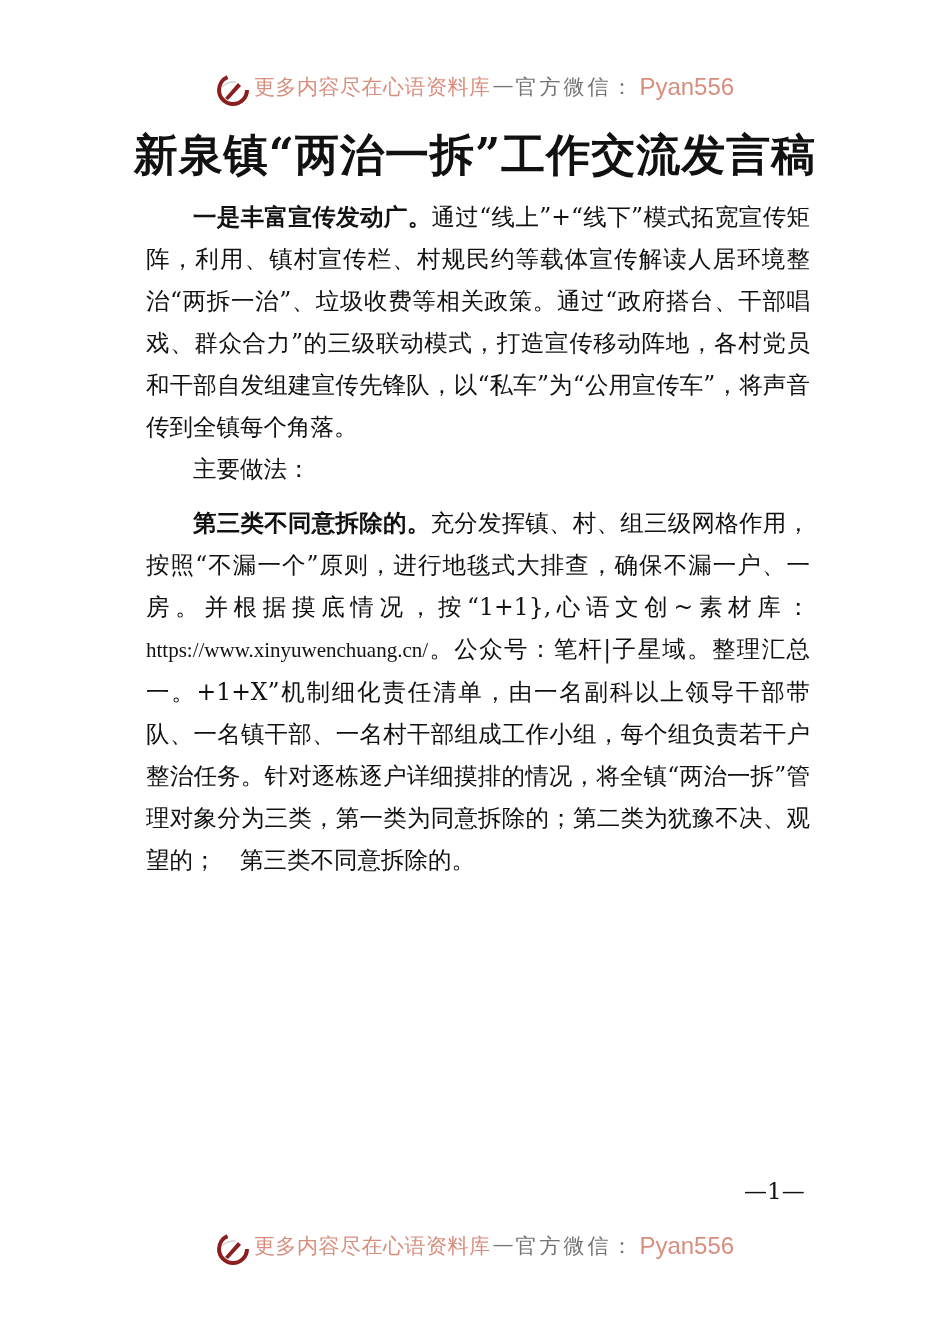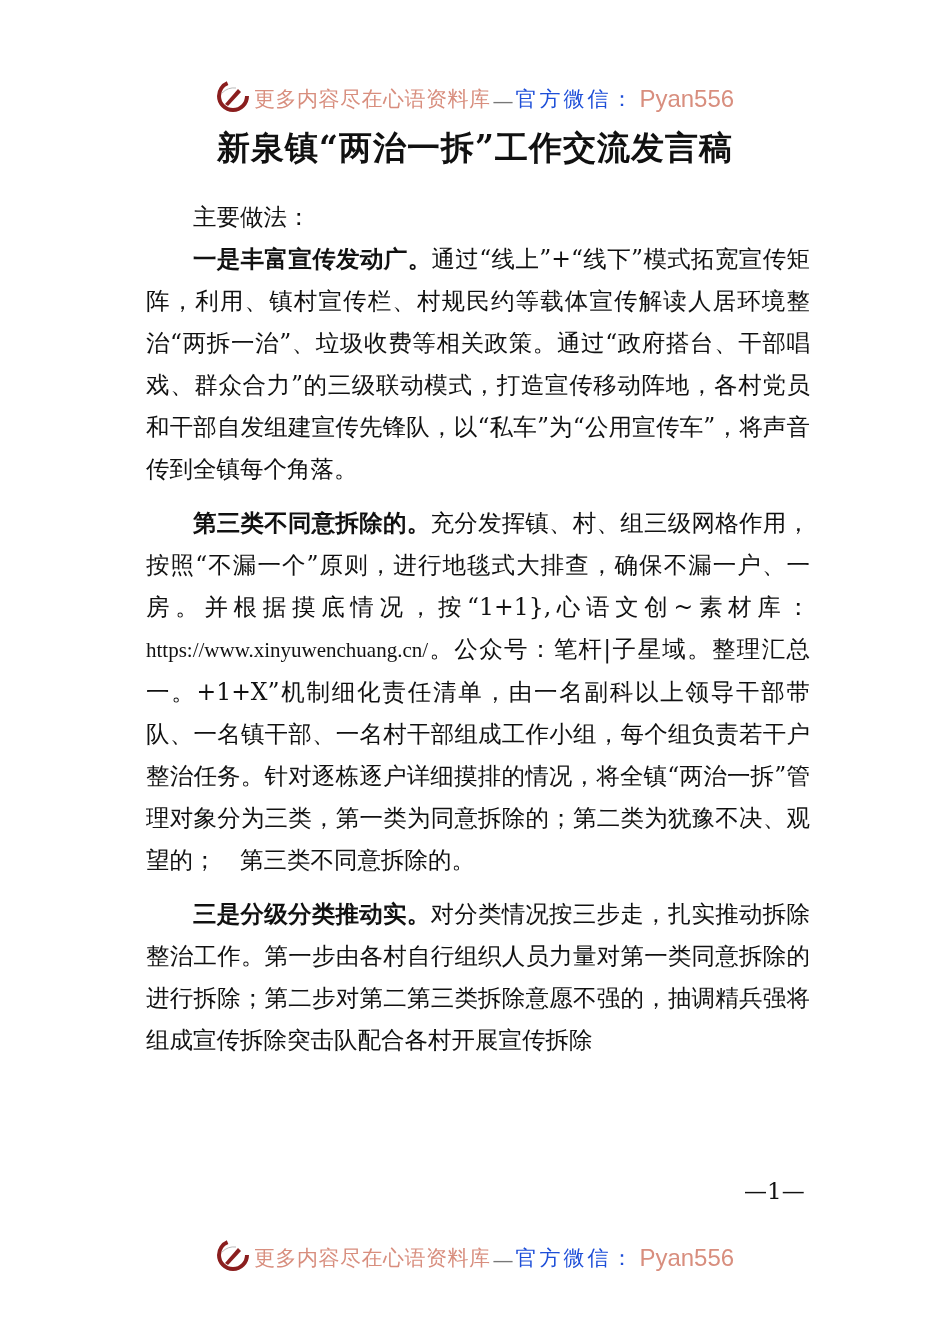--- a/index.html
+++ b/index.html
@@ -1,28 +1,28 @@
 <!DOCTYPE html>
 <html><head>
 <meta charset="utf-8">
 <style>
   html, body { margin: 0; padding: 0; background: #ffffff; }
   body { width: 950px; height: 1344px; position: relative; overflow: hidden;
          font-family: "DejaVu Serif", "Liberation Serif", serif; color: #111; }
   .banner { position: absolute; left: 0; width: 950px; height: 40px; display: flex;
-            align-items: flex-end; justify-content: center; }
+            align-items: flex-start; justify-content: center; }
   .banner.top { top: 73px; }
   .banner.bottom { top: 1232px; }
   .logo { width: 34px; height: 34px; margin-right: 4px; }
   .banner-text { font-family: "DejaVu Serif", serif; font-size: 21px; color: #d88e7e; letter-spacing: 0.5px; }
   .banner-dash { font-size: 21px; color: #777; margin: 0 2px; }
-  .banner-wechat { font-family: "DejaVu Serif", serif; font-size: 21px; color: #1d4ed8; letter-spacing: 3px; }
+  .banner-wechat { font-family: "DejaVu Serif", serif; font-size: 21px; color: #737373; letter-spacing: 3px; }
   .banner-id { font-family: "Liberation Sans", sans-serif; font-size: 24px; color: #d88e7e; margin-left: 4px; }
   .title { position: absolute; top: 126px; left: 0; width: 950px; text-align: center;
-           font-size: 33px; font-weight: bold; letter-spacing: 1px; color: #111; }
+           font-size: 44px; font-weight: bold; letter-spacing: 1px; color: #111; }
   .body { position: absolute; left: 146px; top: 196px; width: 664px; font-size: 23.5px;
           line-height: 42px; text-align: justify; }
   .body p { margin: 0; text-indent: 2em; }
   .body p.gap { margin-top: 12px; }
   .lead { font-family: "DejaVu Sans", "Liberation Sans", sans-serif; font-weight: bold; }
   .mono { font-family: Liberation Serif, serif; font-size: 21px; }
   .pagenum { position: absolute; top: 1178px; left: 744px; font-size: 23px; }
 </style>
 </head>
 <body>
@@ -35,24 +35,23 @@
   </svg>
   <span class="banner-text">更多内容尽在心语资料库</span>
   <span class="banner-dash">—</span>
   <span class="banner-wechat">官方微信：</span>
   <span class="banner-id">Pyan556</span>
 </div>
 
 <div class="title">新泉镇“两治一拆”工作交流发言稿</div>
 
 <div class="body">
+  <p><span class="lead">一是丰富宣传发动广。</span><span>通过“线上”+“线下”模式拓宽宣传矩阵，利用、镇村宣传栏、村规民约等载体宣传解读人居环境整治“两拆一治”、垃圾收费等相关政策。通过“政府搭台、干部唱戏、群众合力”的三级联动模式，打造宣传移动阵地，各村党员和干部自发组建宣传先锋队，以“私车”为“公用宣传车”，将声音传到全镇每个角落。</span></p>
   <p>主要做法：</p>
-  <p><span class="lead">一是丰富宣传发动广。</span><span>通过“线上”+“线下”模式拓宽宣传矩阵，利用、镇村宣传栏、村规民约等载体宣传解读人居环境整治“两拆一治”、垃圾收费等相关政策。通过“政府搭台、干部唱戏、群众合力”的三级联动模式，打造宣传移动阵地，各村党员和干部自发组建宣传先锋队，以“私车”为“公用宣传车”，将声音传到全镇每个角落。</span></p>
   <p class="gap"><span class="lead">第三类不同意拆除的。</span><span>充分发挥镇、村、组三级网格作用，按照“不漏一个”原则，进行地毯式大排查，确保不漏一户、一房。并根据摸底情况，按“1+1},心语文创~素材库：</span><span class="mono">https://www.xinyuwenchuang.cn/</span><span>。公众号：笔杆|子星域。整理汇总一。+1+X”机制细化责任清单，由一名副科以上领导干部带队、一名镇干部、一名村干部组成工作小组，每个组负责若干户整治任务。针对逐栋逐户详细摸排的情况，将全镇“两治一拆”管理对象分为三类，第一类为同意拆除的；第二类为犹豫不决、观望的；　第三类不同意拆除的。</span></p>
-  <p class="gap"><span class="lead">三是分级分类推动实。</span><span>对分类情况按三步走，扎实推动拆除整治工作。第一步由各村自行组织人员力量对第一类同意拆除的进行拆除；第二步对第二第三类拆除意愿不强的，抽调精兵强将组成宣传拆除突击队配合各村开展宣传拆除</span></p>
 </div>
 
 <div class="pagenum">—1—</div>
 
 <div class="banner bottom">
   <svg class="logo" viewBox="0 0 34 34">
     <circle cx="17" cy="17" r="14" fill="none" stroke="#8b1e1e" stroke-width="4" stroke-dasharray="60 28"></circle>
     <path d="M9 25 L22 10 L25 13 L12 27 Z" fill="#8b1e1e"></path>
     <path d="M6 14 Q12 8 20 9" fill="none" stroke="#bbb" stroke-width="1"></path>
   </svg>

